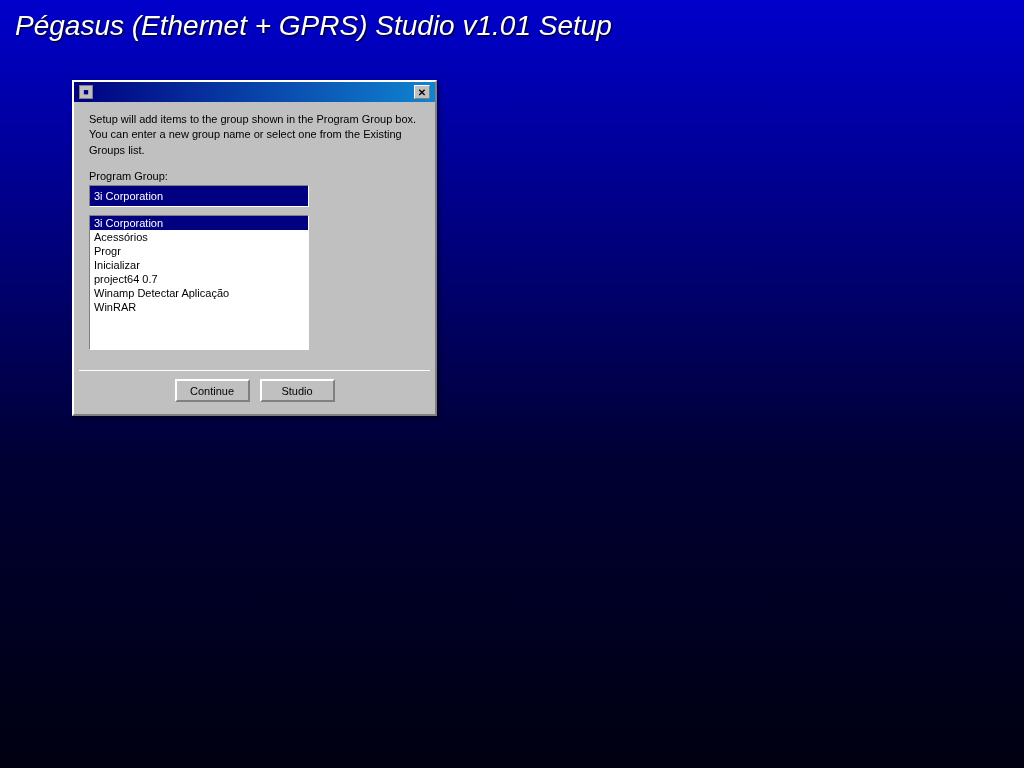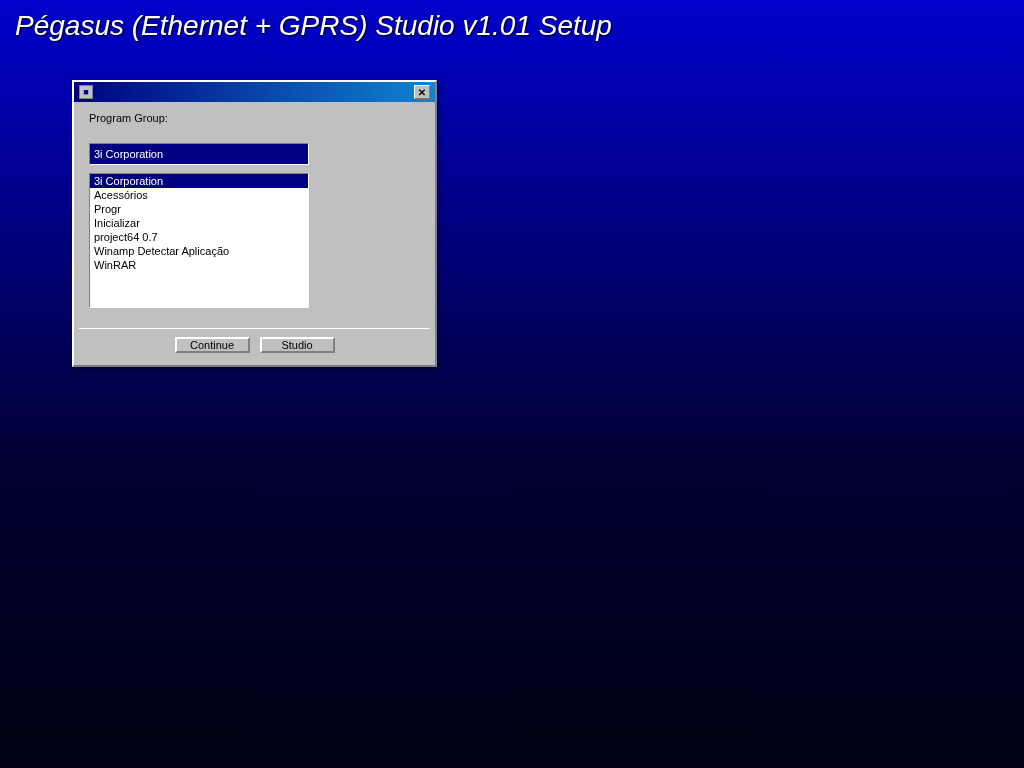--- a/index.html
+++ b/index.html
@@ -95,21 +95,21 @@
     }
 
     .form-group {
       margin-bottom: 8px;
     }
 
     .form-label {
       font-size: 11px;
       color: #000000;
       display: block;
-      margin-bottom: 19px;
+      margin-bottom: 3px;
     }
 
     .text-input {
       width: 220px;
       height: 22px;
       background: white;
       border: 1px solid;
       border-color: #808080 #ffffff #ffffff #808080;
       font-size: 11px;
       padding: 2px 4px;
@@ -157,21 +157,21 @@
 
     .dialog-buttons {
       display: flex;
       justify-content: center;
       gap: 10px;
       padding-bottom: 12px;
     }
 
     .win-button {
       min-width: 75px;
-      height: 16px;
+      height: 23px;
       background: #c0c0c0;
       border: 2px solid;
       border-color: #ffffff #808080 #808080 #ffffff;
       font-size: 11px;
       cursor: pointer;
       padding: 0 8px;
       color: #000000;
     }
   </style>
 </head>
@@ -181,20 +181,21 @@
 
 <div class="dialog">
   <div class="dialog-titlebar">
     <div class="dialog-titlebar-left">
       <div class="dialog-title-icon">■</div>
     </div>
     <div class="dialog-close-btn">✕</div>
   </div>
 
   <div class="dialog-content">
+    <p class="dialog-description">Setup will add items to the group shown in the Program Group box. You can enter a new group name or select one from the Existing Groups list.</p>
 
     <div class="form-group">
       <label class="form-label">Program Group:</label>
       <input type="text" class="text-input" value="3i Corporation" style="">
     </div>
 
     <div class="listbox" id="listbox">
     <div class="listbox-item selected">3i Corporation</div>
         <div class="listbox-item">Acessórios</div>
         <div class="listbox-item">Progr</div>

